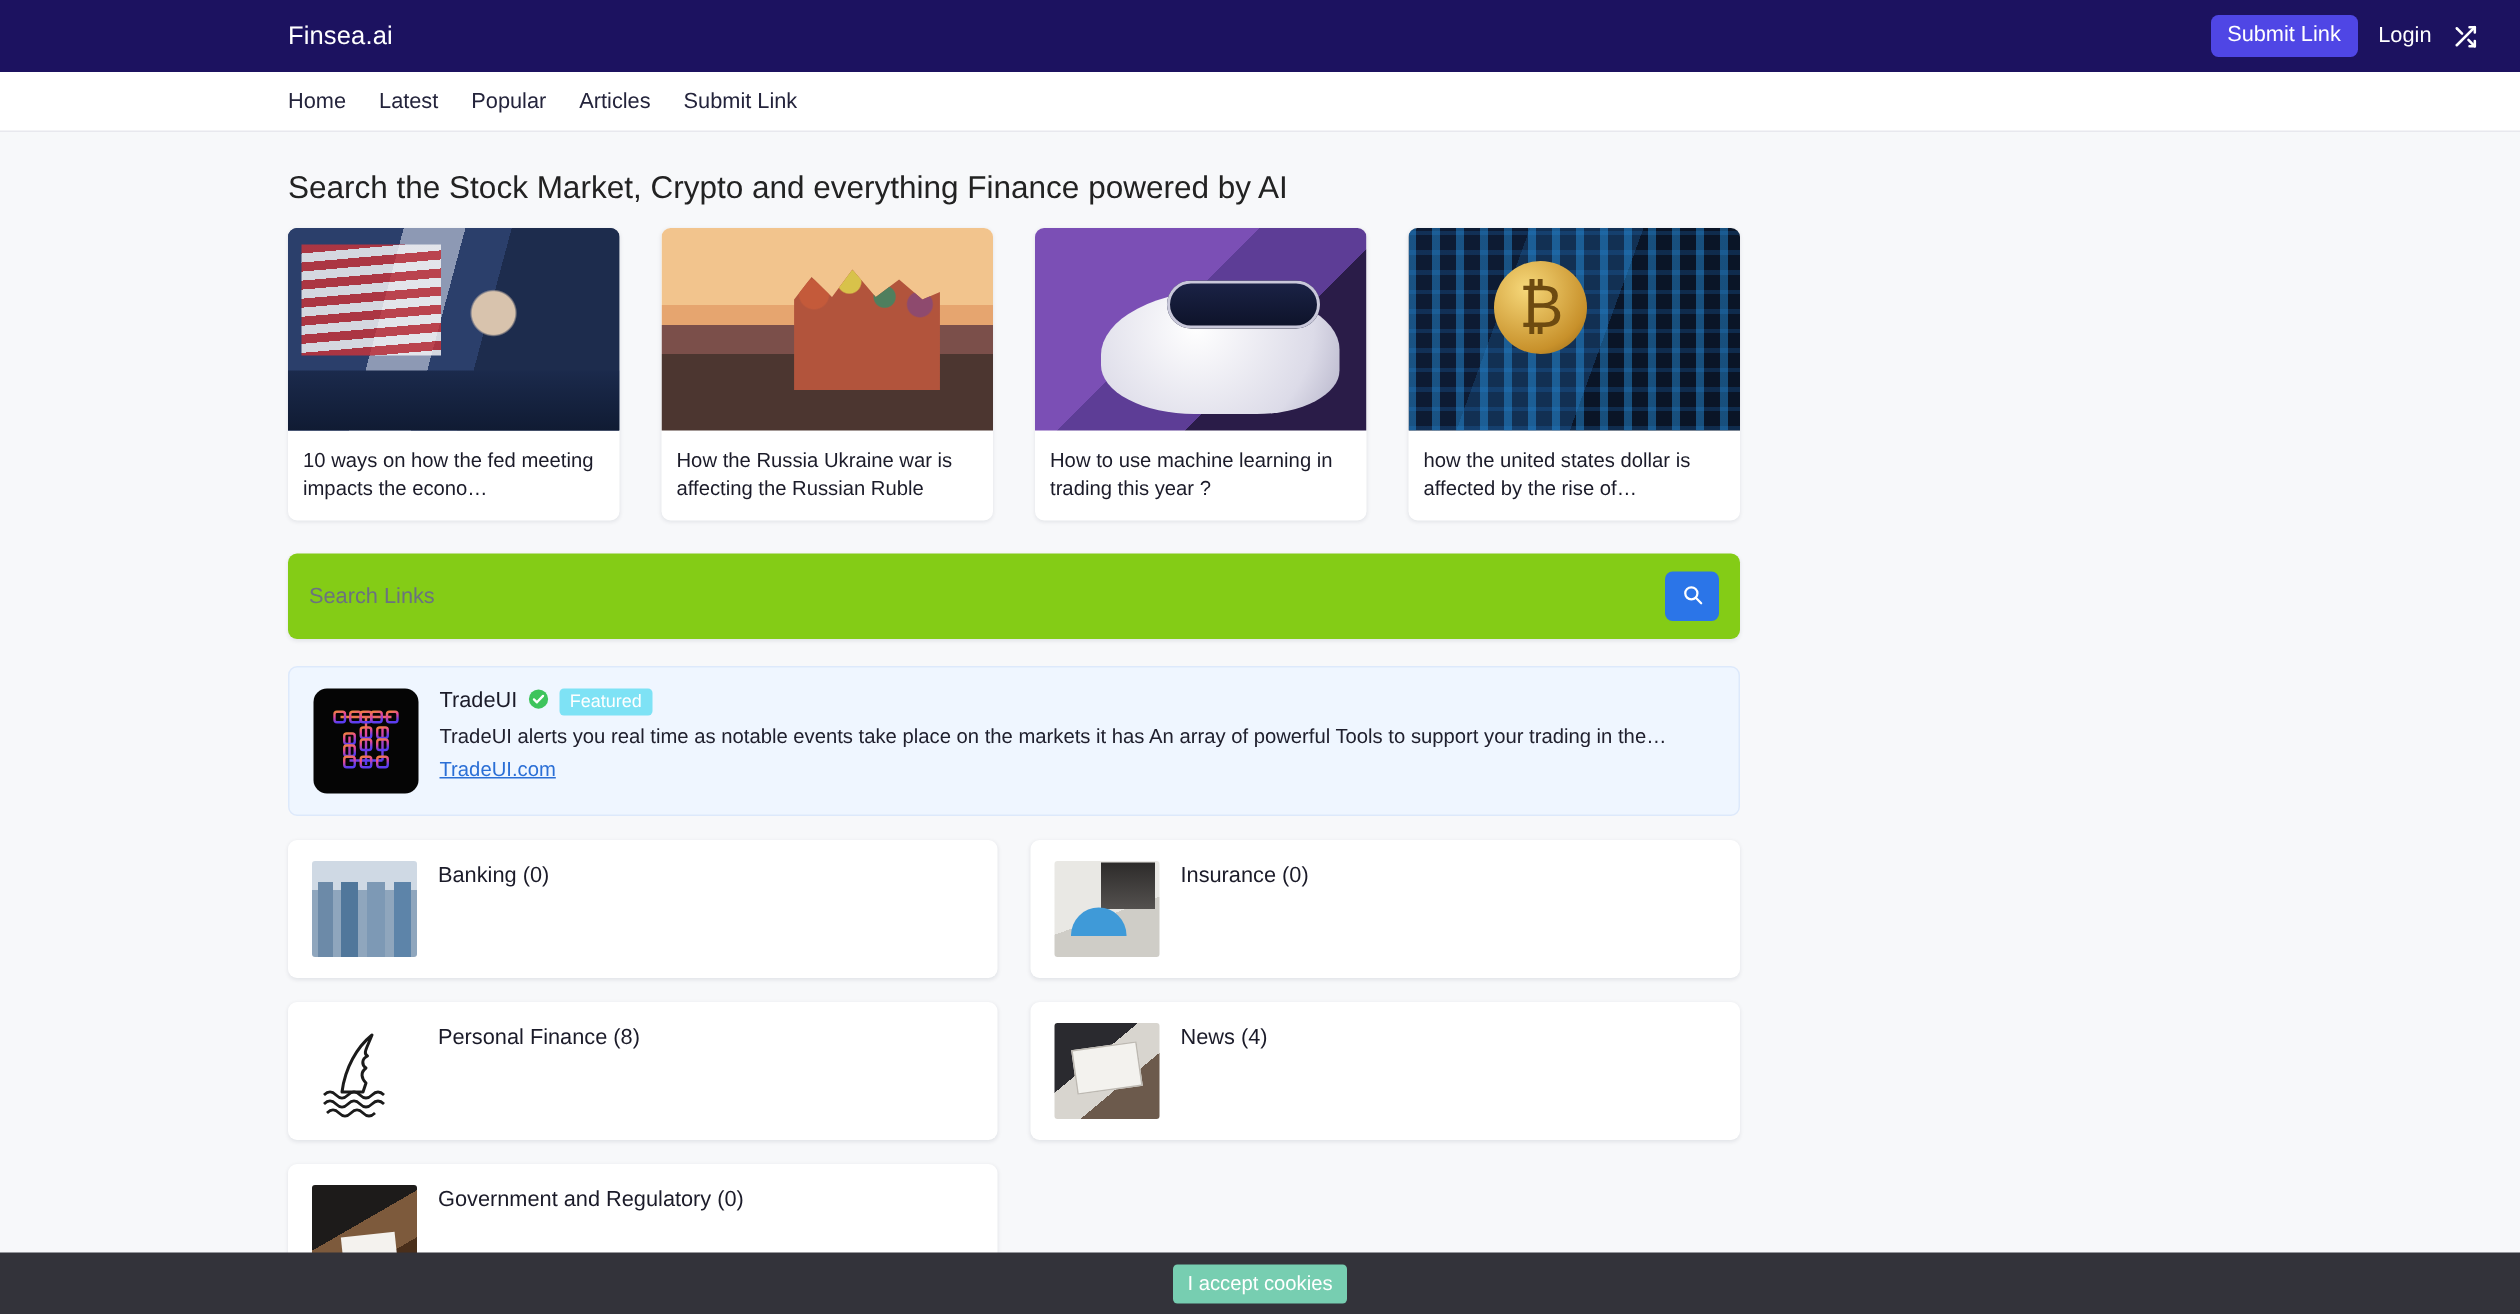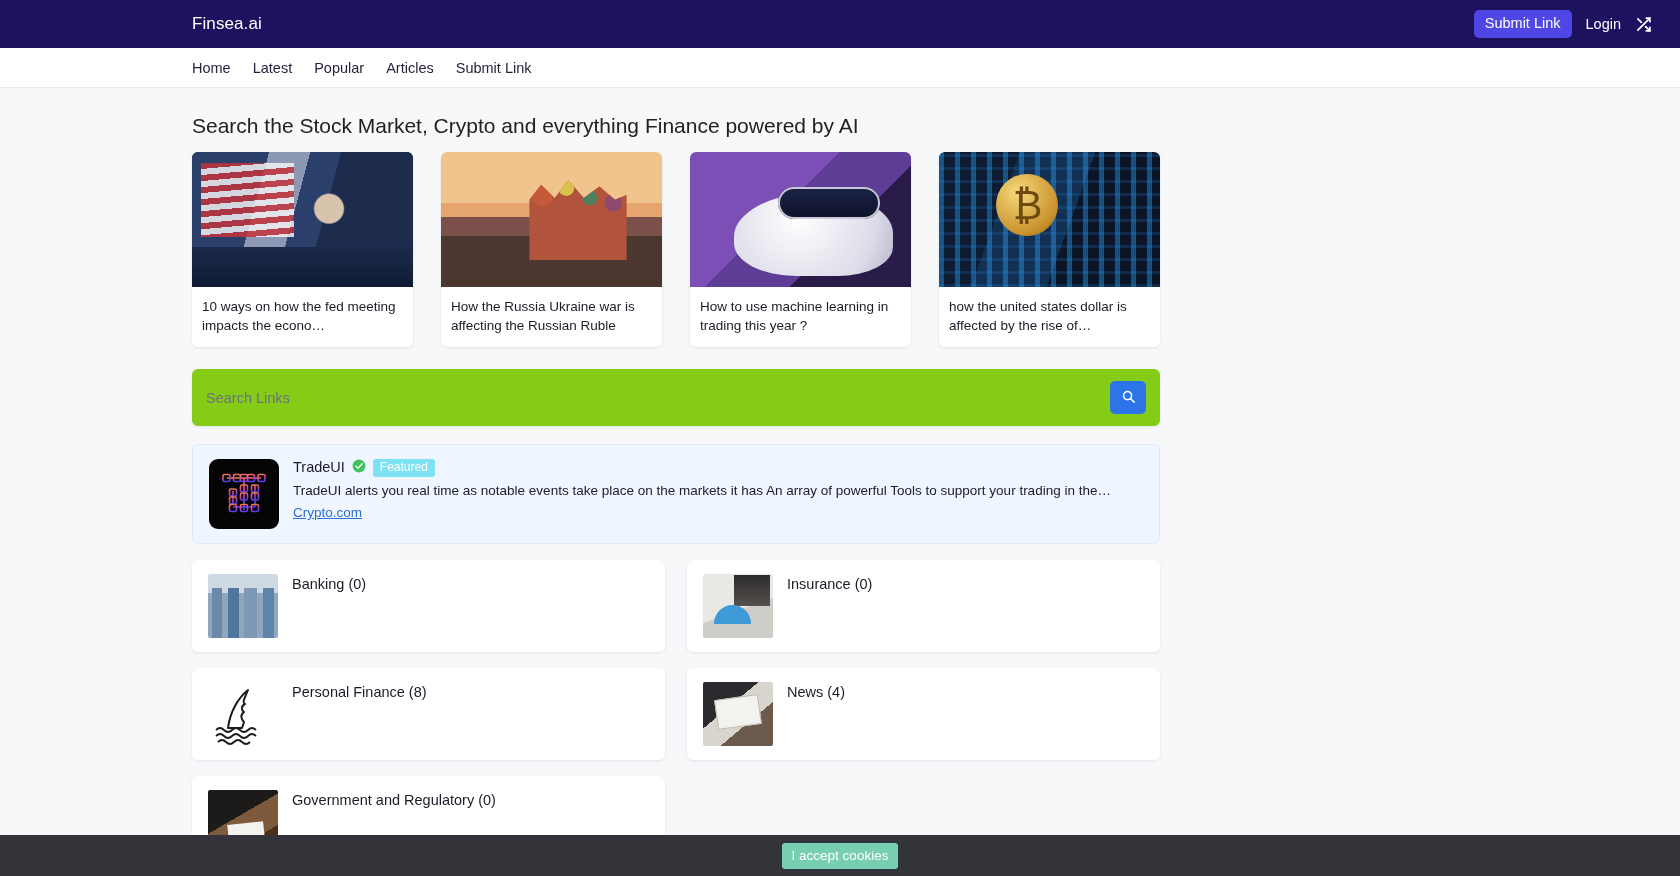--- a/index.html
+++ b/index.html
@@ -499,21 +499,21 @@
           <span class="featured-title">TradeUI</span>
           <span class="verified-icon">
             <svg viewBox="0 0 24 24" width="14" height="14">
               <circle cx="12" cy="12" r="11" fill="#3ec45c"></circle>
               <path d="M6.8 12.4l3.4 3.4 7-7.4" fill="none" stroke="#fff" stroke-width="2.6" stroke-linecap="round" stroke-linejoin="round"></path>
             </svg>
           </span>
           <span class="badge-featured">Featured</span>
         </div>
         <div class="featured-desc">TradeUI alerts you real time as notable events take place on the markets it has An array of powerful Tools to support your trading in the…</div>
-        <a class="featured-url">Crypto.com</a>
+        <a class="featured-url">TradeUI.com</a>
       </div>
     </div>
 
     <div class="cat-grid">
 
       <div class="cat-card">
         <div class="cat-thumb ct-banking"></div>
         <div class="cat-label">Banking (0)</div>
       </div>
 

